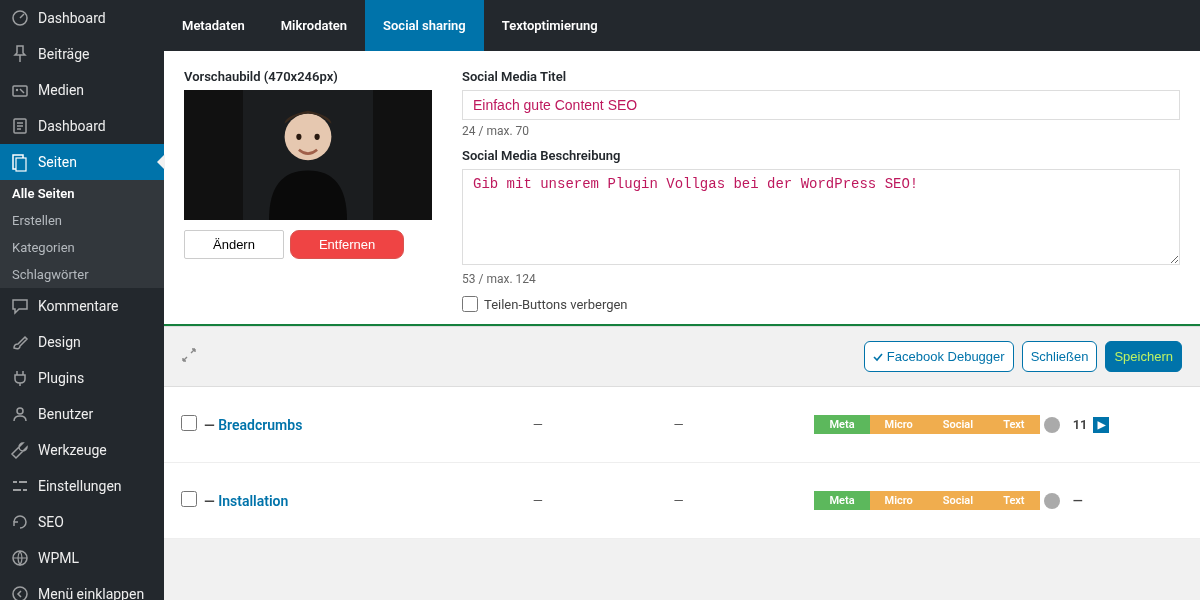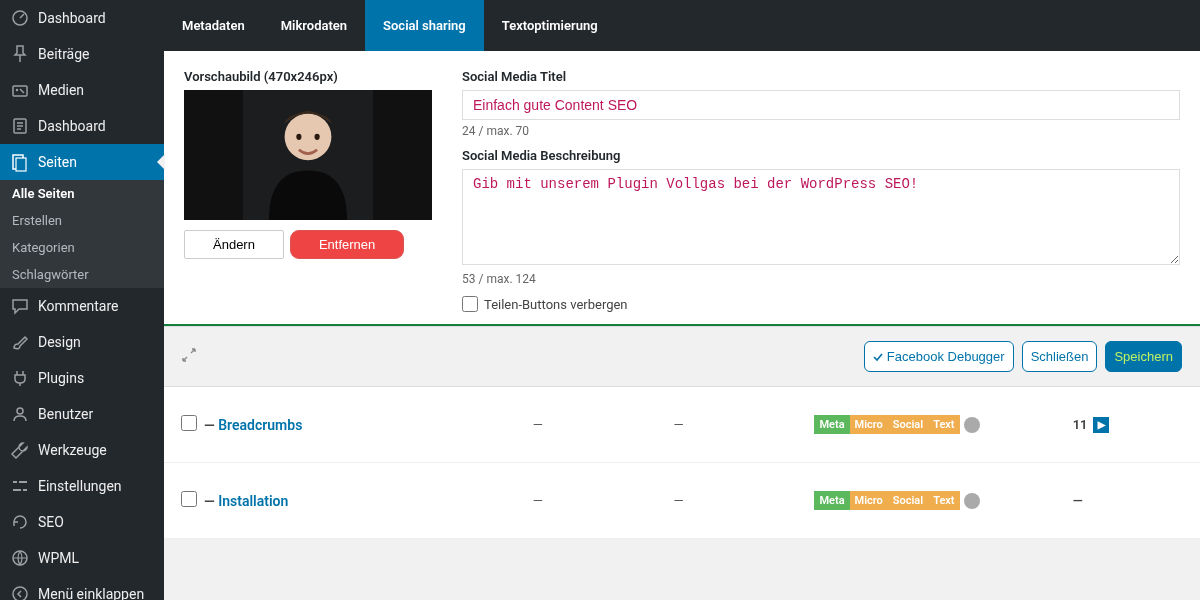--- a/index.html
+++ b/index.html
@@ -51,21 +51,21 @@
 
 
 .list { background: #f1f1f1; flex: 1; overflow: auto; }
 .row { background: #fff; padding: 16px 10px; display: flex; align-items: center; border-bottom: 1px solid #eee; min-height: 76px; }
 .row .cb { width: 30px; text-align: center; }
 .row .cb input { width: 16px; height: 16px; }
 .row .title { flex: 1.4; color: #0073aa; font-weight: 600; font-size: 14px; }
 .row .title .dash { color: #444; }
 .row .cell { flex: 0.6; color: #555; }
 .row .badges { flex: 1.1; display: flex; align-items: center; gap: 0; }
-.badge { color: #fff; font-size: 11px; padding: 3px 5px; font-weight: 600; }
+.badge { color: #fff; font-size: 11px; padding: 3px 15px; font-weight: 600; }
 .b-meta { background: #5cb85c; }
 .b-micro { background: #f0ad4e; }
 .b-social { background: #f0ad4e; }
 .b-text { background: #f0ad4e; }
 .circ { width: 16px; height: 16px; border-radius: 50%; background: #aaa; margin-left: 4px; }
 .row .score { flex: 0.5; display: flex; align-items: center; gap: 6px; font-size: 13px; font-weight: 600; }
 .sq { width: 16px; height: 16px; background: #0073aa; color: #fff; font-size: 10px; display: inline-flex; align-items: center; justify-content: center; }
 </style>
 </head>
 <body>

